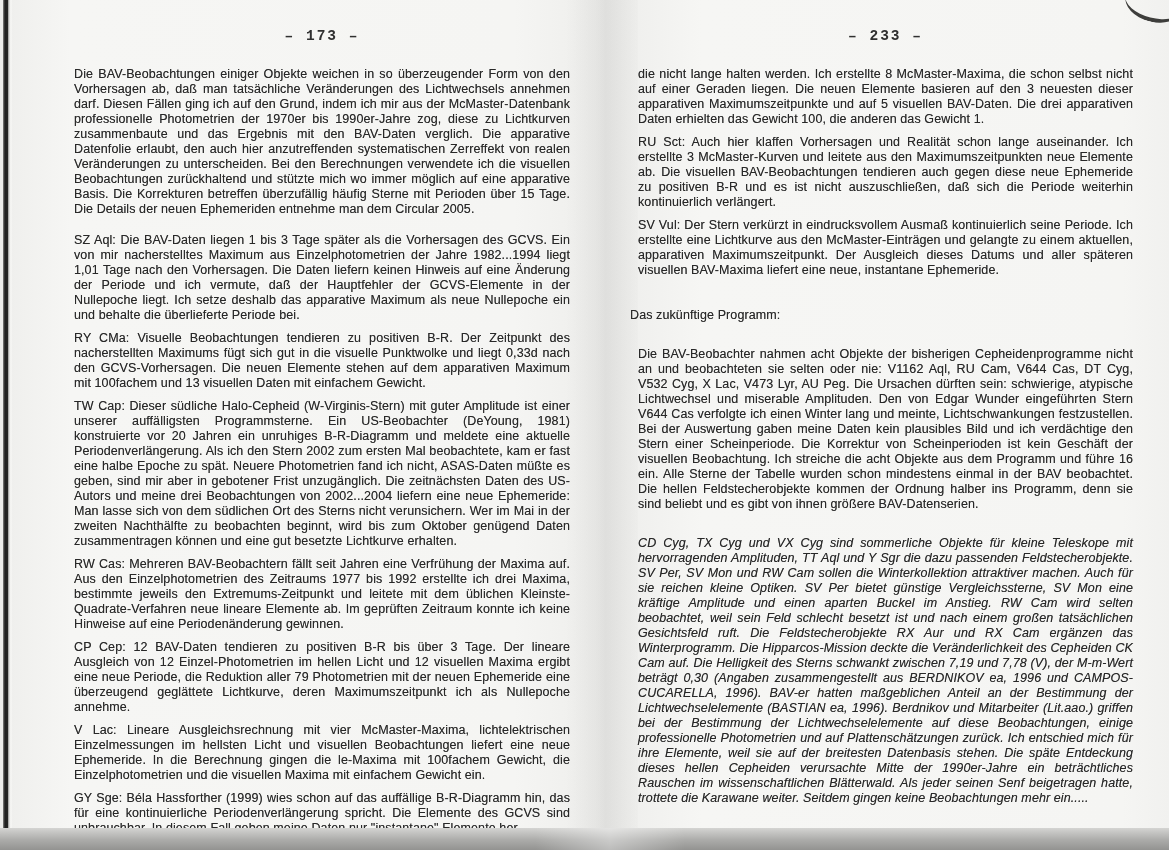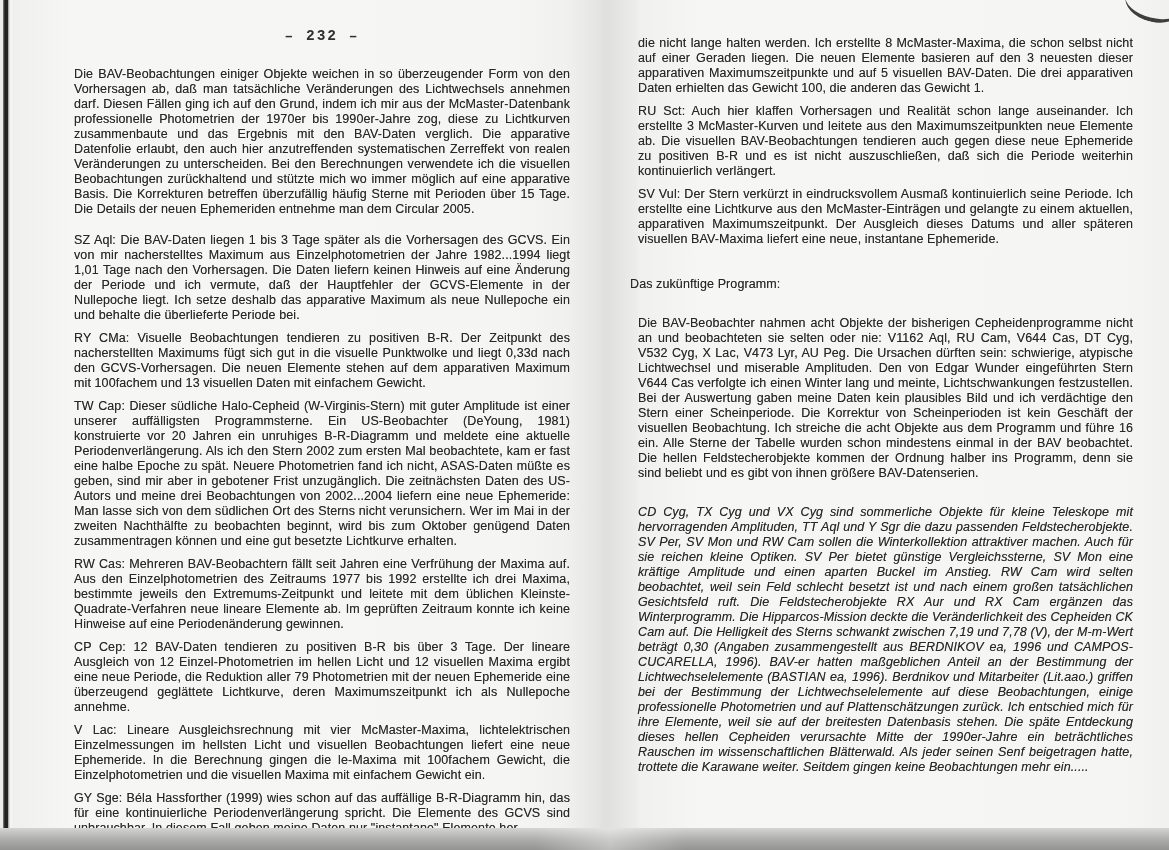--- a/index.html
+++ b/index.html
@@ -102,40 +102,41 @@
 </style>
 </head>
 <body>
 
 <div class="scan-surface"></div>
 <div class="gutter-shade"></div>
 <div class="edge-left"></div>
 <div class="corner-mark"></div>
 
 <div class="page page-left bodytext">
-  <div class="page-number">– 232 –</div>
+  <div class="page-number">– 173 –</div>
 
   <p>Die BAV-Beobachtungen einiger Objekte weichen in so überzeugender Form von den Vorhersagen ab, daß man tatsächliche Veränderungen des Lichtwechsels annehmen darf. Diesen Fällen ging ich auf den Grund, indem ich mir aus der McMaster-Datenbank professionelle Photometrien der 1970er bis 1990er-Jahre zog, diese zu Lichtkurven zusammenbaute und das Ergebnis mit den BAV-Daten verglich. Die apparative Datenfolie erlaubt, den auch hier anzutreffenden systematischen Zerreffekt von realen Veränderungen zu unterscheiden. Bei den Berechnungen verwendete ich die visuellen Beobachtungen zurückhaltend und stützte mich wo immer möglich auf eine apparative Basis. Die Korrekturen betreffen überzufällig häufig Sterne mit Perioden über 15 Tage. Die Details der neuen Ephemeriden entnehme man dem Circular 2005.</p>
 
   <p class="gap-above"><span class="entry-label">SZ Aql</span><span>: Die BAV-Daten liegen 1 bis 3 Tage später als die Vorhersagen des GCVS. Ein von mir nacherstelltes Maximum aus Einzelphotometrien der Jahre 1982...1994 liegt 1,01 Tage nach den Vorhersagen. Die Daten liefern keinen Hinweis auf eine Änderung der Periode und ich vermute, daß der Hauptfehler der GCVS-Elemente in der Nullepoche liegt. Ich setze deshalb das apparative Maximum als neue Nullepoche ein und behalte die überlieferte Periode bei.</span></p>
 
   <p><span class="entry-label">RY CMa</span><span>: Visuelle Beobachtungen tendieren zu positiven B-R. Der Zeitpunkt des nacherstellten Maximums fügt sich gut in die visuelle Punktwolke und liegt 0,33d nach den GCVS-Vorhersagen. Die neuen Elemente stehen auf dem apparativen Maximum mit 100fachem und 13 visuellen Daten mit einfachem Gewicht.</span></p>
 
   <p><span class="entry-label">TW Cap</span><span>: Dieser südliche Halo-Cepheid (W-Virginis-Stern) mit guter Amplitude ist einer unserer auffälligsten Programmsterne. Ein US-Beobachter (DeYoung, 1981) konstruierte vor 20 Jahren ein unruhiges B-R-Diagramm und meldete eine aktuelle Periodenverlängerung. Als ich den Stern 2002 zum ersten Mal beobachtete, kam er fast eine halbe Epoche zu spät. Neuere Photometrien fand ich nicht, ASAS-Daten müßte es geben, sind mir aber in gebotener Frist unzugänglich. Die zeitnächsten Daten des US-Autors und meine drei Beobachtungen von 2002...2004 liefern eine neue Ephemeride: Man lasse sich von dem südlichen Ort des Sterns nicht verunsichern. Wer im Mai in der zweiten Nachthälfte zu beobachten beginnt, wird bis zum Oktober genügend Daten zusammentragen können und eine gut besetzte Lichtkurve erhalten.</span></p>
 
   <p><span class="entry-label">RW Cas</span><span>: Mehreren BAV-Beobachtern fällt seit Jahren eine Verfrühung der Maxima auf. Aus den Einzelphotometrien des Zeitraums 1977 bis 1992 erstellte ich drei Maxima, bestimmte jeweils den Extremums-Zeitpunkt und leitete mit dem üblichen Kleinste-Quadrate-Verfahren neue lineare Elemente ab. Im geprüften Zeitraum konnte ich keine Hinweise auf eine Periodenänderung gewinnen.</span></p>
 
   <p><span class="entry-label">CP Cep</span><span>: 12 BAV-Daten tendieren zu positiven B-R bis über 3 Tage. Der lineare Ausgleich von 12 Einzel-Photometrien im hellen Licht und 12 visuellen Maxima ergibt eine neue Periode, die Reduktion aller 79 Photometrien mit der neuen Ephemeride eine überzeugend geglättete Lichtkurve, deren Maximumszeitpunkt ich als Nullepoche annehme.</span></p>
 
   <p><span class="entry-label">V Lac</span><span>: Lineare Ausgleichsrechnung mit vier McMaster-Maxima, lichtelektrischen Einzelmessungen im hellsten Licht und visuellen Beobachtungen liefert eine neue Ephemeride. In die Berechnung gingen die le-Maxima mit 100fachem Gewicht, die Einzelphotometrien und die visuellen Maxima mit einfachem Gewicht ein.</span></p>
 
   <p><span class="entry-label">GY Sge</span><span>: Béla Hassforther (1999) wies schon auf das auffällige B-R-Diagramm hin, das für eine kontinuierliche Periodenverlängerung spricht. Die Elemente des GCVS sind unbrauchbar. In diesem Fall geben meine Daten nur "instantane" Elemente her,</span></p>
 </div>
 
 <div class="page page-right bodytext">
+  <div class="page-number">– 233 –</div>
 
   <p>die nicht lange halten werden. Ich erstellte 8 McMaster-Maxima, die schon selbst nicht auf einer Geraden liegen. Die neuen Elemente basieren auf den 3 neuesten dieser apparativen Maximumszeitpunkte und auf 5 visuellen BAV-Daten. Die drei apparativen Daten erhielten das Gewicht 100, die anderen das Gewicht 1.</p>
 
   <p><span class="entry-label">RU Sct</span><span>: Auch hier klaffen Vorhersagen und Realität schon lange auseinander. Ich erstellte 3 McMaster-Kurven und leitete aus den Maximumszeitpunkten neue Elemente ab. Die visuellen BAV-Beobachtungen tendieren auch gegen diese neue Ephemeride zu positiven B-R und es ist nicht auszuschließen, daß sich die Periode weiterhin kontinuierlich verlängert.</span></p>
 
   <p><span class="entry-label">SV Vul</span><span>: Der Stern verkürzt in eindrucksvollem Ausmaß kontinuierlich seine Periode. Ich erstellte eine Lichtkurve aus den McMaster-Einträgen und gelangte zu einem aktuellen, apparativen Maximumszeitpunkt. Der Ausgleich dieses Datums und aller späteren visuellen BAV-Maxima liefert eine neue, instantane Ephemeride.</span></p>
 
   <p class="section-heading">Das zukünftige Programm:</p>
 
   <p>Die BAV-Beobachter nahmen acht Objekte der bisherigen Cepheidenprogramme nicht an und beobachteten sie selten oder nie: V1162 Aql, RU Cam, V644 Cas, DT Cyg, V532 Cyg, X Lac, V473 Lyr, AU Peg. Die Ursachen dürften sein: schwierige, atypische Lichtwechsel und miserable Amplituden. Den von Edgar Wunder eingeführten Stern V644 Cas verfolgte ich einen Winter lang und meinte, Lichtschwankungen festzustellen. Bei der Auswertung gaben meine Daten kein plausibles Bild und ich verdächtige den Stern einer Scheinperiode. Die Korrektur von Scheinperioden ist kein Geschäft der visuellen Beobachtung. Ich streiche die acht Objekte aus dem Programm und führe 16 ein. Alle Sterne der Tabelle wurden schon mindestens einmal in der BAV beobachtet. Die hellen Feldstecherobjekte kommen der Ordnung halber ins Programm, denn sie sind beliebt und es gibt von ihnen größere BAV-Datenserien.</p>

